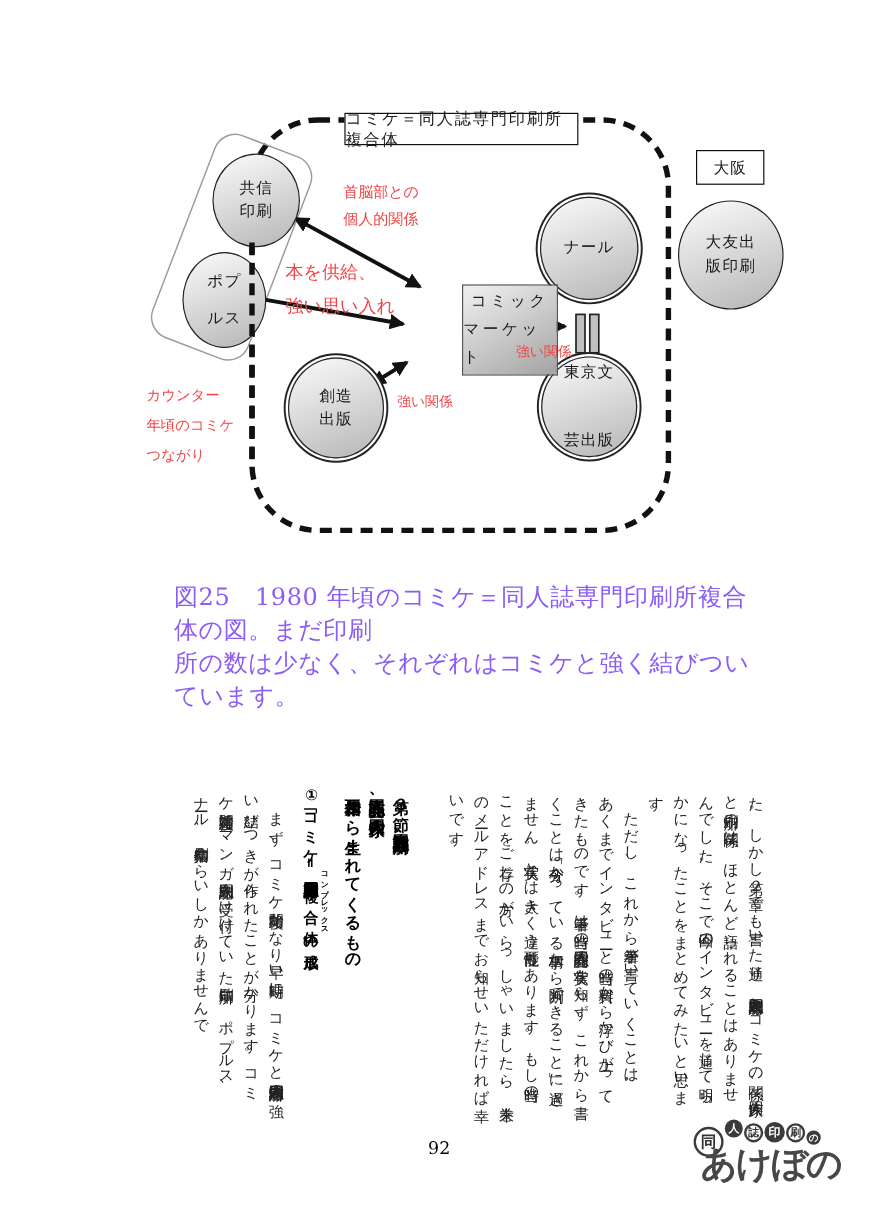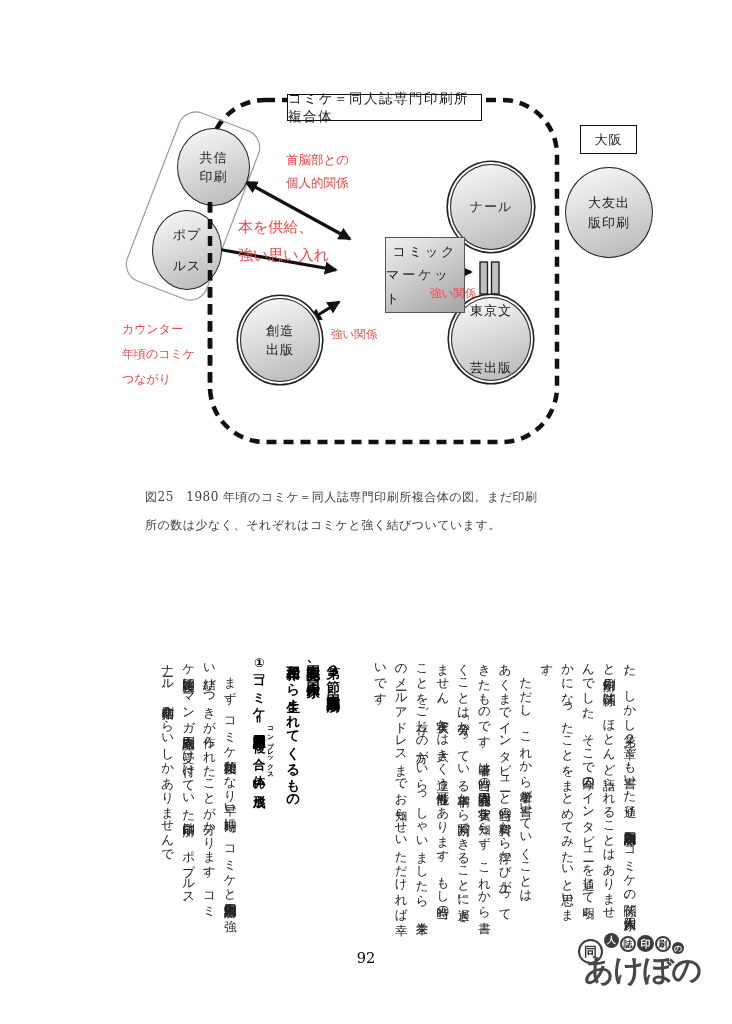--- a/index.html
+++ b/index.html
@@ -21,21 +21,21 @@
     position:absolute;background:#fff;border:1.6px solid #111;z-index:2;
     display:flex;align-items:center;justify-content:center;box-sizing:border-box;
   }
   #comic-market{
     position:absolute;z-index:2;box-sizing:border-box;
     background:linear-gradient(150deg,#ededed 5%,#a7a7a7 95%);
     border:1.2px solid #555;display:flex;flex-direction:column;
     align-items:center;justify-content:center;font-size:13px;letter-spacing:3px;line-height:1.8;margin-left:42px;
   }
   .dlabel{position:absolute;z-index:4;font-size:12px;line-height:1.85;color:#ef4444;}
-  #caption{position:absolute;left:145px;top:484px;width:490px;font-size:12px;line-height:27.5px;letter-spacing:0.5px;color:#404040;}
+  #caption{position:absolute;left:145px;top:484px;width:490px;font-size:20px;line-height:27.5px;letter-spacing:0.5px;color:#8b5cf6;}
   
   #article{
     position:absolute;top:655px;right:92px;height:266px;z-index:2;
     writing-mode:vertical-rl;-webkit-writing-mode:vertical-rl;
     font-size:12.5px;letter-spacing:0.1px;line-height:20.8px;color:#222;
   }
   #article p{margin:0;}
   .h-line{
     font-family:"DejaVu Sans","Liberation Sans",sans-serif;
     font-weight:bold;font-size:13.5px;line-height:20px;letter-spacing:0.5px;color:#000;

